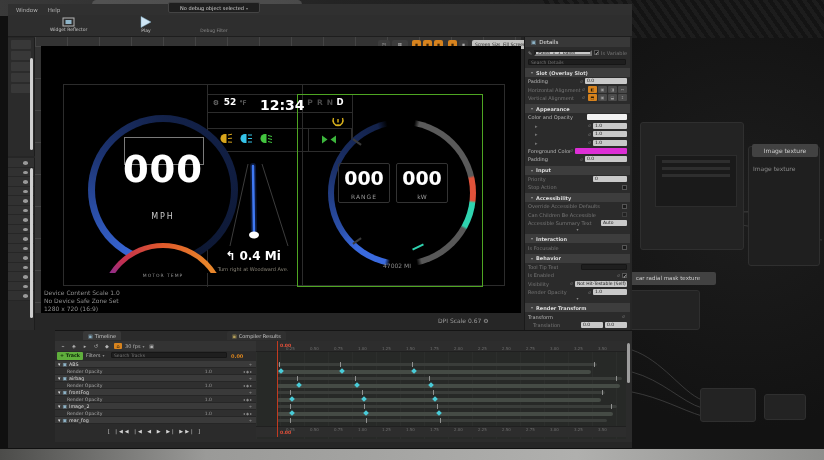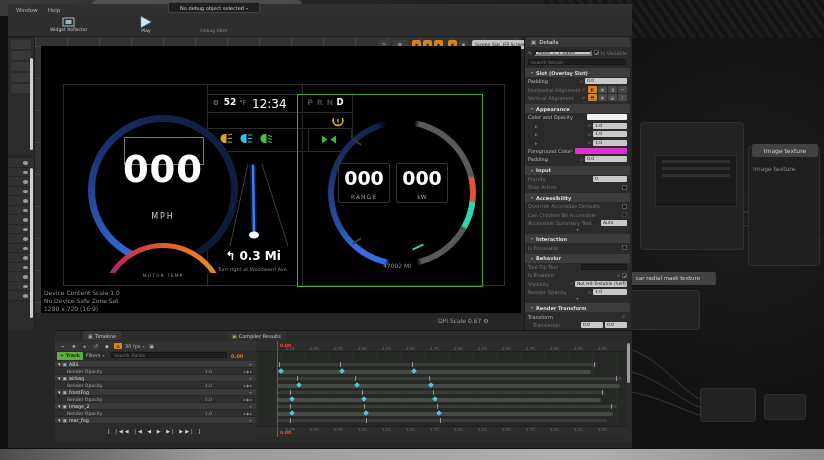--- a/index.html
+++ b/index.html
@@ -267,21 +267,21 @@
   <div class="bignum" style="left:103px;top:148px;width:120px;font-size:37px;letter-spacing:1px">000</div>
   <div class="clustxt" style="left:103px;top:212px;width:120px;font-size:8px;color:#c9c9c9;letter-spacing:2px">MPH</div>
   <div class="marcwrap" style="left:100px;top:243px;width:126px;height:30px">
     <div class="marc" style="left:0;top:0;width:126px;height:126px;background:conic-gradient(from 270deg,transparent 0deg 16deg,#6b2bb8 20deg,#c23050 48deg,#e05a2b 90deg,#e8862b 138deg 148deg,transparent 152deg)"></div>
   </div>
   <div class="clustxt" style="left:110px;top:273px;width:106px;font-size:4.5px;color:#8f8f8f;letter-spacing:1px">MOTOR TEMP</div>
 
   <div class="clustxt" style="left:212px;top:99px;width:8px;font-size:7px;color:#8a8a8a">⚙</div>
   <div class="clustxt" style="left:221px;top:97px;width:18px;font-size:9px;color:#fff;font-weight:bold">52</div>
   <div class="clustxt" style="left:237px;top:99px;width:12px;font-size:6.5px;color:#8a8a8a">°F</div>
-  <div class="clustxt" style="left:252px;top:97px;width:32px;font-size:12px;color:#fff;font-weight:normal">12:34</div>
+  <div class="clustxt" style="left:260px;top:97px;width:32px;font-size:14px;color:#fff;font-weight:bold">12:34</div>
 
   <svg class="abs" style="left:220px;top:133px" width="14" height="11" viewBox="0 0 14 11">
     <path d="M5,1 A4.4,4.4 0 0 0 5,10 L6.5,10 L6.5,1 Z" fill="#d8a51c"></path>
     <path d="M8,2 l4,-0.8 M8,5.5 l4,-0.3 M8,9 l4,0.2" stroke="#d8a51c" stroke-width="1"></path>
   </svg>
   <svg class="abs" style="left:240px;top:133px" width="14" height="11" viewBox="0 0 14 11">
     <path d="M5,1 A4.4,4.4 0 0 0 5,10 L6.5,10 L6.5,1 Z" fill="#35c3e8"></path>
     <path d="M8,2 l4,0 M8,5.5 l4,0 M8,9 l4,0" stroke="#35c3e8" stroke-width="1"></path>
   </svg>
   <svg class="abs" style="left:260px;top:133px" width="14" height="11" viewBox="0 0 14 11">
@@ -302,21 +302,21 @@
     <path d="M7,3 L7,6.5 M7,8.2 L7,9.4" stroke="#d8b11c" stroke-width="1.4"></path>
   </svg>
 
   <svg class="abs" style="left:212px;top:150px" width="86" height="100" viewBox="0 0 86 100">
     <path d="M18,96 L36,14" stroke="#3c3c3c" stroke-width="1" fill="none"></path>
     <path d="M76,96 L50,14" stroke="#3c3c3c" stroke-width="1" fill="none"></path>
     <path d="M42,84 L41,16" stroke="#2e62e8" stroke-width="6" stroke-opacity="0.25" stroke-linecap="round"></path>
     <path d="M42,84 L41,16" stroke="#3f78f2" stroke-width="2.5" stroke-linecap="round"></path>
     <ellipse cx="42" cy="85" rx="5" ry="3.4" fill="#ffffff"></ellipse>
   </svg>
-  <div class="clustxt" style="left:205px;top:249px;width:96px;font-size:12px;color:#fff;font-weight:bold"><span>↰</span> <span>0.3 Mi</span></div>
+  <div class="clustxt" style="left:205px;top:249px;width:96px;font-size:12px;color:#fff;font-weight:bold"><span>↰</span> <span>0.4 Mi</span></div>
   <div class="clustxt" style="left:200px;top:266px;width:106px;font-size:5px;color:#8a8578">Turn right at Woodward Ave.</div>
 
   <div class="ring ring2" style="left:328px;top:119px;width:148px;height:148px;background:conic-gradient(from 180deg,rgba(0,0,0,0) 0deg 10deg,#3a6ade 14deg 40deg,#2b4fa8 60deg,#1b3068 110deg,#13224a 160deg,rgba(0,0,0,0) 168deg 190deg,#5a5a5a 194deg 256deg,#e0523a 258deg 276deg,#2fd4b0 278deg 298deg,#585858 300deg 344deg,rgba(0,0,0,0) 348deg 360deg)"></div>
   <div class="vbox" style="left:338px;top:163px;width:52px;height:40px"></div>
   <div class="vbox" style="left:396px;top:163px;width:52px;height:40px"></div>
   <div class="bignum" style="left:338px;top:167px;width:52px;font-size:19px">000</div>
   <div class="bignum" style="left:396px;top:167px;width:52px;font-size:19px">000</div>
   <div class="clustxt" style="left:338px;top:193px;width:52px;font-size:6px;color:#9a9a9a;letter-spacing:1px">RANGE</div>
   <div class="clustxt" style="left:396px;top:193px;width:52px;font-size:6px;color:#9a9a9a">kW</div>
   <div class="abs" style="left:352px;top:141px;width:10px;height:2px;background:#3a3a3a;transform:rotate(35deg)"></div>

